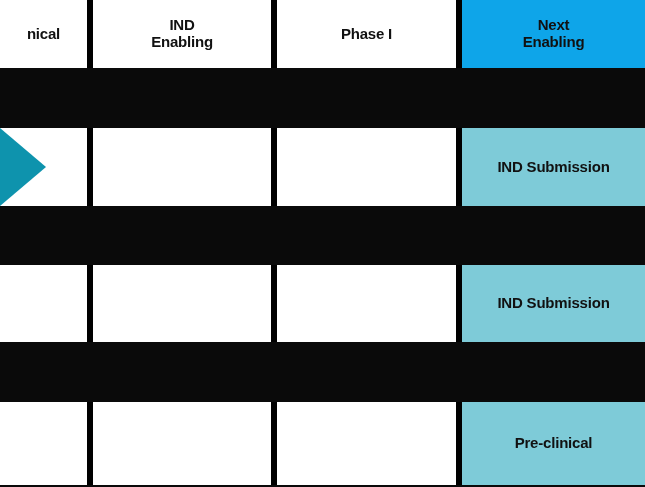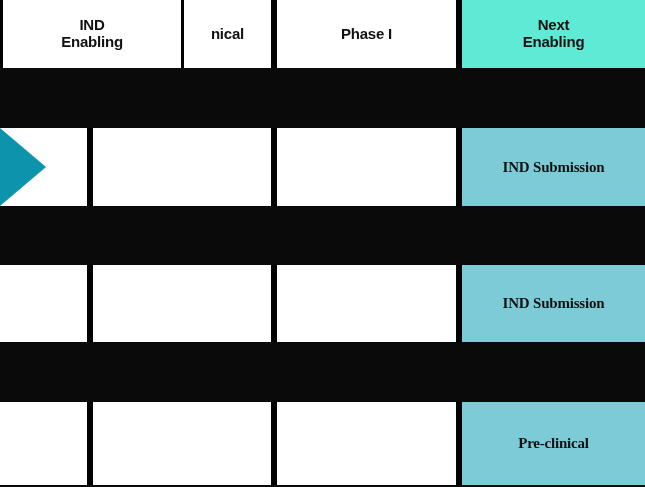--- a/index.html
+++ b/index.html
@@ -62,21 +62,21 @@
   
   .col-0 { width: 90px; }
   .col-1 { width: 184px; }
   .col-2 { width: 185px; text-align: right; }
   .col-3 { width: 186px; }
 
   
   .row.header .cell { font-size: 15px; }
 
   
-  .row.data .cell.teal-light { font-size: 15px; font-family: Liberation Serif, serif; }
+  .row.data .cell.teal-light { font-size: 15px; }
 
   
   .arrow-wrap {
     position: absolute;
     left: 0;
     top: 0;
     bottom: 0;
     width: 100%;
     pointer-events: none;
   }
@@ -91,36 +91,36 @@
 
   
 </style>
 </head>
 <body>
 
 <div id="pipeline-table" style="background: rgb(10, 10, 10);">
 
   <div class="row header" style="top:0px; height:68px;">
 
+    <div class="cell first col-0">
+      <span>nical</span>
+    </div>
+
     <div class="cell col-1">
       <span>
         <span>IND</span><br>
         <span>Enabling</span>
       </span>
     </div>
 
-    <div class="cell first col-0">
-      <span>nical</span>
-    </div>
-
     <div class="cell col-2">
       <span>Phase I</span>
     </div>
 
-    <div class="cell last col-3 teal-light" style="background: #5eead4;">
+    <div class="cell last col-3 teal-light" style="background: #0ea5e9;">
       <span>
         <span>Next</span><br>
         <span>Enabling</span>
       </span>
     </div>
   </div>
 
   <div class="row data" style="top:128px; height:78px;">
 
     <div class="cell first col-0">

